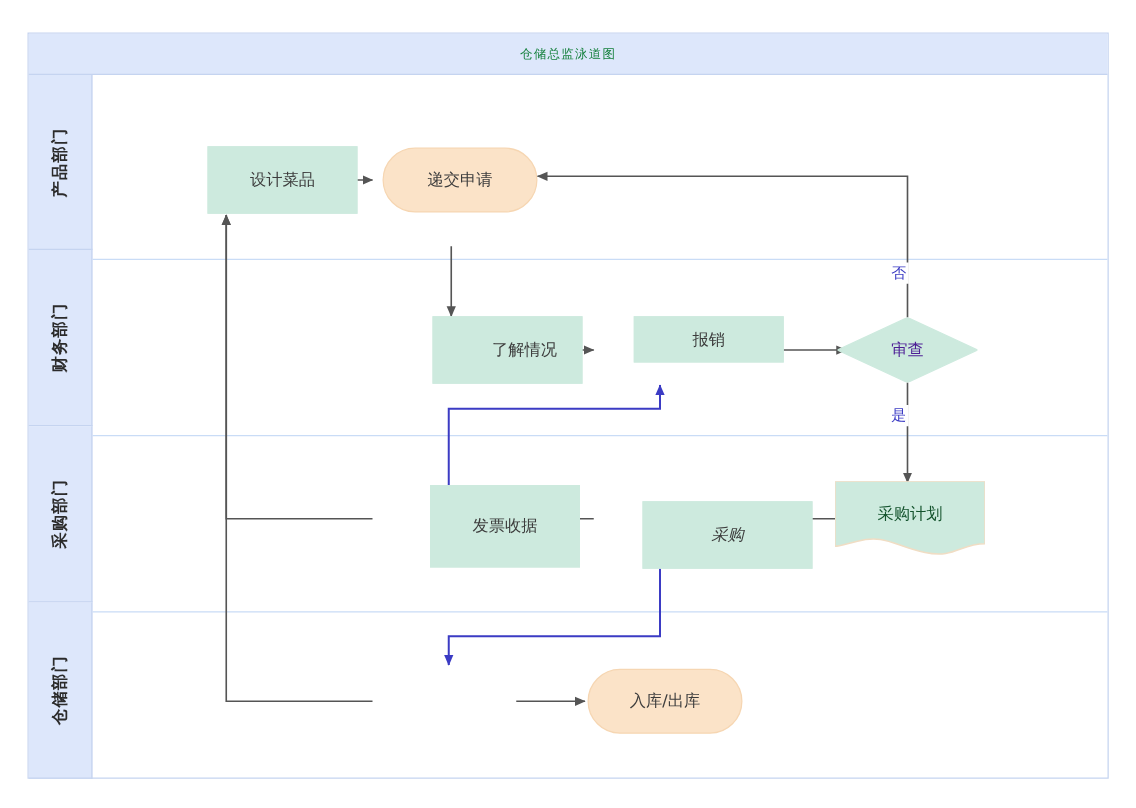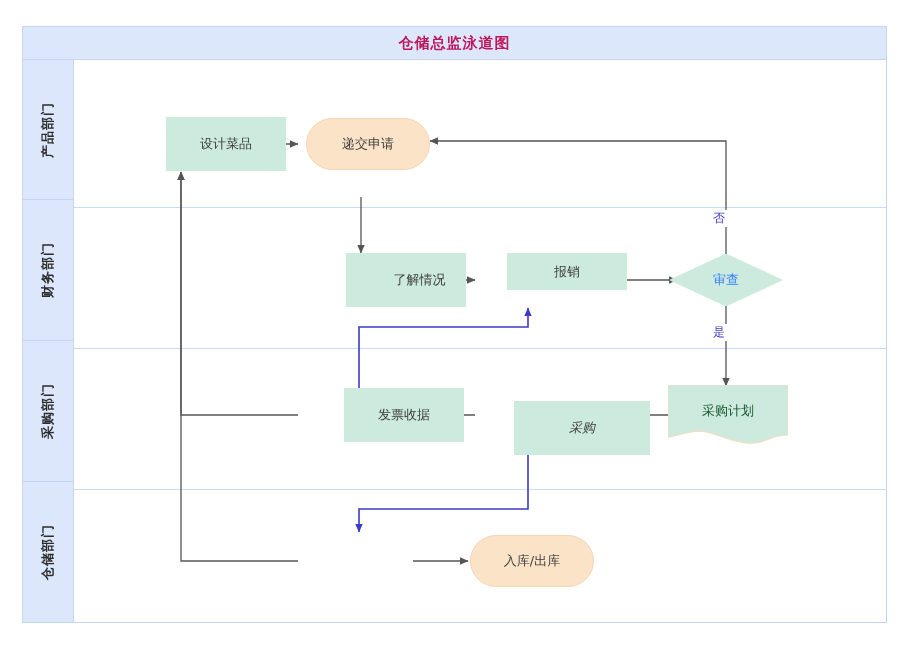--- a/index.html
+++ b/index.html
@@ -27,23 +27,23 @@
   
   .title-band {
     position: absolute;
     left: 0; top: 0;
     width: 863px; height: 33px;
     background: #dde7fb;
     border-bottom: 1px solid #c5d4f0;
     display: flex; align-items: center; justify-content: center;
   }
   .title-band .title-text {
-    font-size: 15px;
-    font-weight: bold;
-    color: #be185d;
+    font-size: 10px;
+    font-weight: normal;
+    color: #15803d;
     letter-spacing: 1px;
   }
 
   
   .lane-label {
     position: absolute;
     left: 0;
     width: 51px;
     background: #dde7fb;
     border-bottom: 1px solid #c5d4f0;
@@ -94,21 +94,21 @@
     background: #fbe3c8;
     border: 1px solid #f6d6b2;
     border-radius: 26px;
   }
   .node.diamond-wrap { background: transparent; border: none; }
   .diamond-svg { position: absolute; left: 0; top: 0; }
   .diamond-label {
     position: relative;
     z-index: 2;
     font-size: 13px;
-    color: #3b82f6;
+    color: #4c1d95;
   }
   .node.doc-wrap { background: transparent; border: none; }
   .doc-svg { position: absolute; left: 0; top: 0; }
   .doc-label {
     position: relative;
     z-index: 2;
     font-size: 13px;
     color: #14532d;
   }
 
@@ -209,21 +209,21 @@
       <span>报销</span>
     </div>
 
     <div class="node diamond-wrap" style="left:647px; top:227px; width:112px; height:52px;">
       <svg class="diamond-svg" width="112" height="52" viewBox="0 0 112 52">
         <polygon points="56,0 112,26 56,52 0,26" fill="#cdeade" stroke="#cdeade" stroke-width="1"></polygon>
       </svg>
       <span class="diamond-label">审查</span>
     </div>
 
-    <div class="node rect" style="left:275px; top:361px; width:120px; height:54px;">
+    <div class="node rect" style="left:275px; top:361px; width:120px; height:66px;">
       <span>发票收据</span>
     </div>
 
     <div class="node rect" style="left:445px; top:374px; width:136px; height:54px;font-style:italic;">
       <span>采购</span>
     </div>
 
     <div class="node doc-wrap" style="left:645px; top:358px; width:120px; height:62px;">
       <svg class="doc-svg" width="120" height="62" viewBox="0 0 120 62">
         <path d="M0,0 L120,0 L120,50 C100,50 96,62 72,57 C48,52 40,42 18,48 C9,50 4,52 0,52 Z" fill="#cdeade" stroke="#f0ddc4" stroke-width="1.2"></path>

